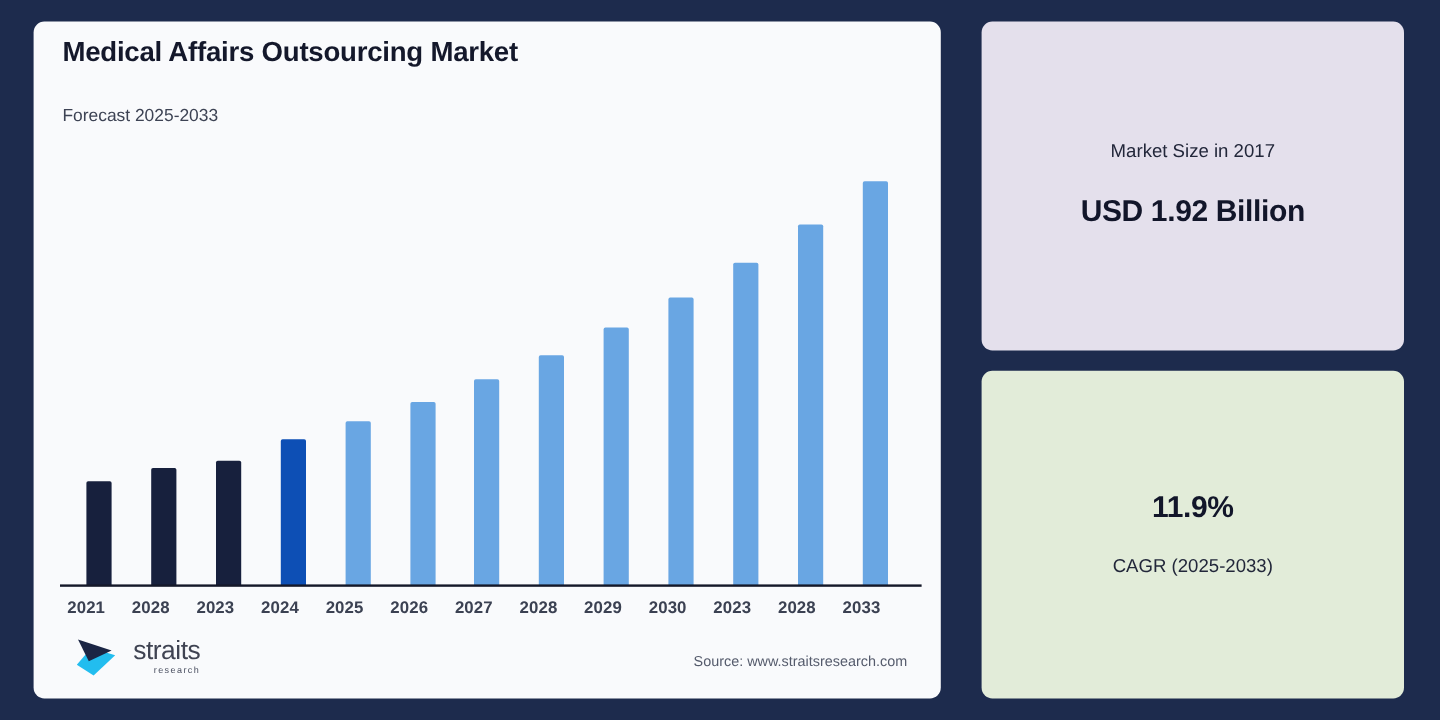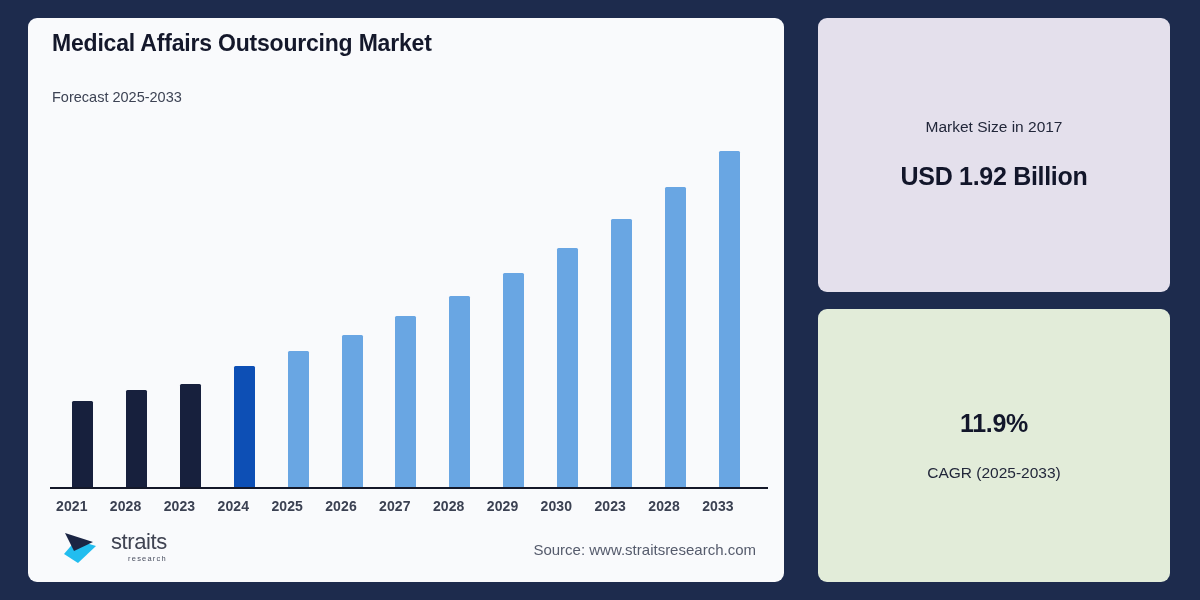--- a/index.html
+++ b/index.html
@@ -122,21 +122,21 @@
   }
   .logo-sub {
     font-size:7.5px;
     color:#4a4f60;
     letter-spacing:1.2px;
     text-align:right;
     margin-top:2px;
   }
 
   .source {
-    font-size:15px;
+    font-size:12px;
     color:#555b6c;
     padding-bottom:6px;
     margin-left:13px;
   }
 
   
   .cards {
     width:352px;
     display:flex;
     flex-direction:column;

